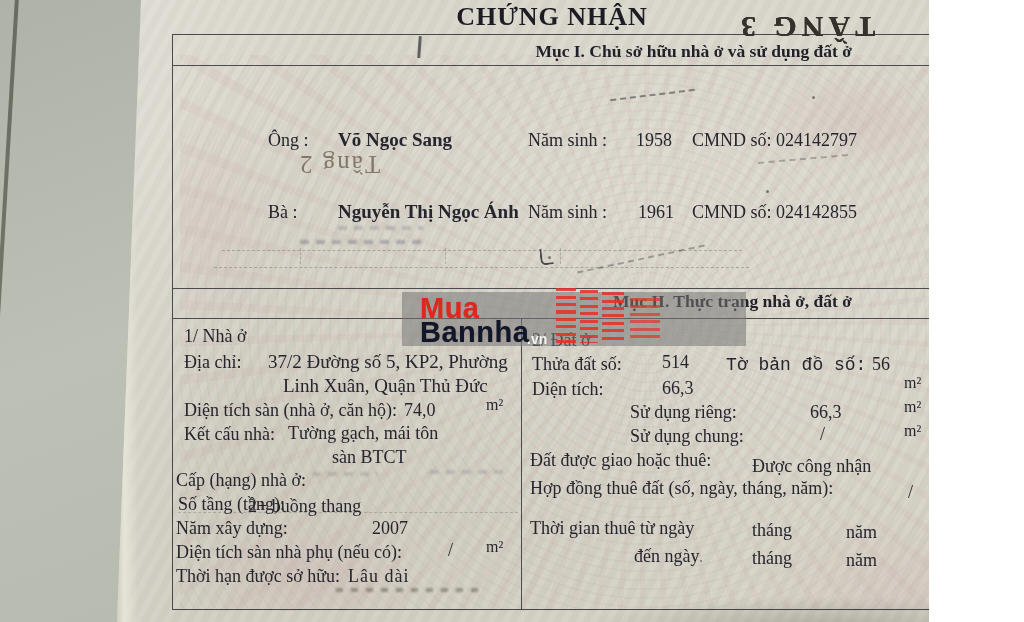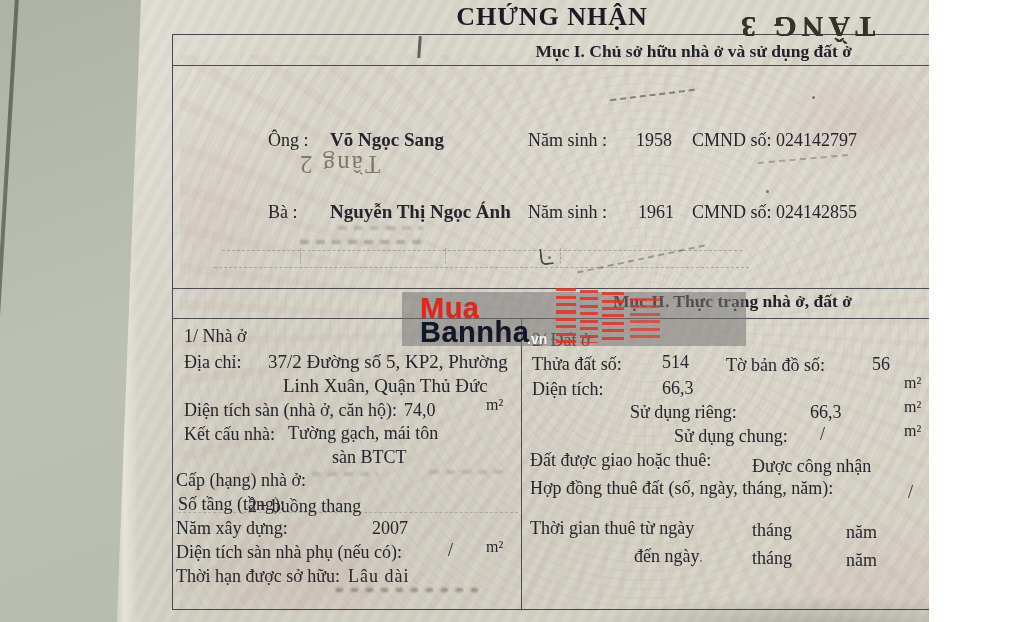--- a/index.html
+++ b/index.html
@@ -34,21 +34,21 @@
        radial-gradient(ellipse 160px 90px at 16% 94%, rgba(196,148,154,.30), transparent 70%),
        radial-gradient(ellipse 230px 110px at 92% 96%, rgba(196,148,154,.26), transparent 70%),
        radial-gradient(ellipse 120px 160px at 3% 30%, rgba(196,148,154,.22), transparent 70%);}
   
   .doc-table{position:absolute;left:172px;top:34px;width:760px;height:574px;
      border:1.6px solid rgba(52,52,58,.88);}
   .hline{position:absolute;left:0;width:100%;border-top:1.4px solid rgba(52,52,58,.85);}
   .vline{position:absolute;top:283px;left:348px;height:291px;border-left:1.4px solid rgba(52,52,58,.85);}
   
   .t{position:absolute;font-size:18px;color:#26252e;white-space:nowrap;line-height:1.15;}
-  .b{font-weight:bold;}
+  .b{font-weight:bold;margin-left:8px;}
   .title{position:absolute;left:332px;top:2px;width:440px;text-align:center;
          font-size:26px;font-weight:bold;letter-spacing:1px;color:#1d1c24;}
   .hdr{position:absolute;left:252px;top:0;width:600px;text-align:right;
          font-size:17.5px;font-weight:bold;color:#22212a;}
   .unit{font-size:16px;}
   
   .wm-box{position:absolute;left:402px;top:292px;width:344px;height:54px;
           background:rgba(118,118,118,.55);z-index:6;}
   .wm-line{position:absolute;z-index:7;font-family:"Liberation Sans",sans-serif;
           font-weight:bold;font-size:29px;line-height:1;letter-spacing:.5px;
@@ -132,29 +132,29 @@
   <span class="t" style="left:372px;top:518px;">2007</span>
   <span class="t" style="left:176px;top:542px;">Diện tích sàn nhà phụ (nếu có):</span>
   <span class="t" style="left:448px;top:540px;">/</span>
   <span class="t unit" style="left:486px;top:538px;">m²</span>
   <span class="t" style="left:176px;top:566px;">Thời hạn được sở hữu:</span>
   <span class="t" style="left:348px;top:566px;letter-spacing:1px;">Lâu dài</span>
 
   <span class="t" style="left:532px;top:330px;">2/ Đất ở</span>
   <span class="t" style="left:532px;top:354px;">Thửa đất số:</span>
   <span class="t" style="left:662px;top:352px;">514</span>
-  <span class="t" style="left:726px;top:355px;">Tờ bản đồ số:</span>
+  <span class="t" style="left:726px;top:355px;font-family:Liberation Mono, monospace;">Tờ bản đồ số:</span>
   <span class="t" style="left:872px;top:354px;">56</span>
   <span class="t" style="left:532px;top:379px;">Diện tích:</span>
   <span class="t" style="left:662px;top:378px;">66,3</span>
   <span class="t unit" style="left:904px;top:374px;">m²</span>
   <span class="t" style="left:630px;top:402px;">Sử dụng riêng:</span>
   <span class="t" style="left:810px;top:402px;">66,3</span>
   <span class="t unit" style="left:904px;top:398px;">m²</span>
-  <span class="t" style="left:630px;top:426px;margin-left:44px;">Sử dụng chung:</span>
+  <span class="t" style="left:630px;top:426px;">Sử dụng chung:</span>
   <span class="t" style="left:820px;top:424px;">/</span>
   <span class="t unit" style="left:904px;top:422px;">m²</span>
   <span class="t" style="left:530px;top:450px;">Đất được giao hoặc thuê:</span>
   <span class="t" style="left:752px;top:456px;">Được công nhận</span>
   <span class="t" style="left:530px;top:478px;">Hợp đồng thuê đất (số, ngày, tháng, năm):</span>
   <span class="t" style="left:908px;top:482px;">/</span>
   <span class="t" style="left:530px;top:518px;">Thời gian thuê từ ngày</span>
   <span class="t" style="left:752px;top:520px;">tháng</span>
   <span class="t" style="left:846px;top:522px;">năm</span>
   <span class="t" style="left:634px;top:546px;">đến ngày</span>

